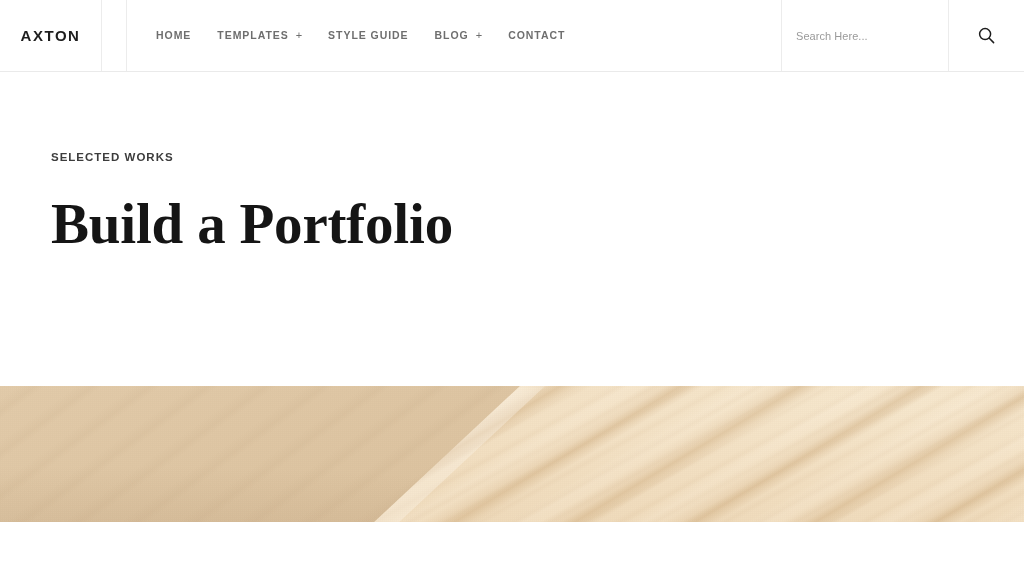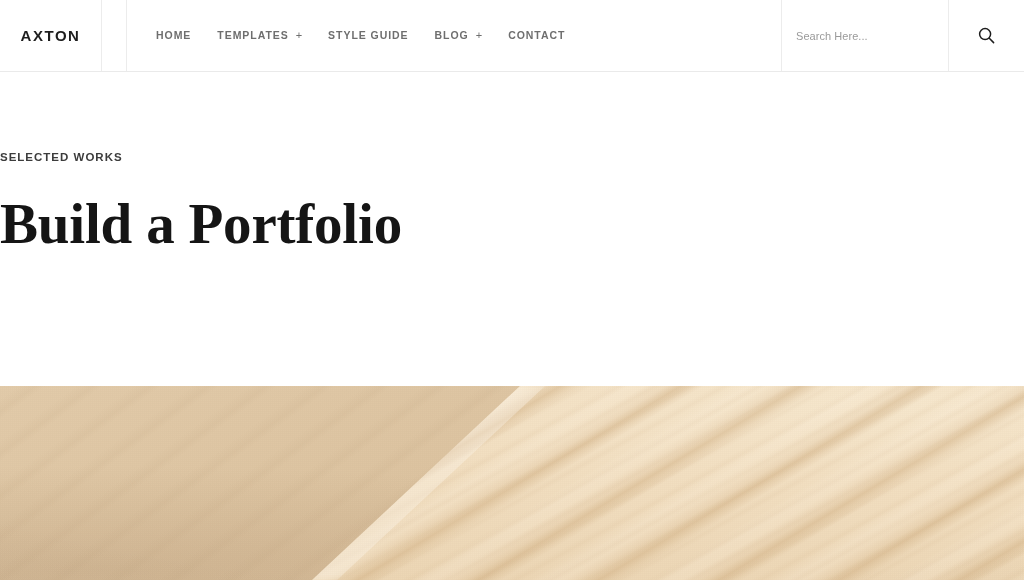--- a/index.html
+++ b/index.html
@@ -13,21 +13,21 @@
   }
 
   body {
     font-family: "Liberation Sans", sans-serif;
     -webkit-font-smoothing: antialiased;
   }
 
   .page {
     position: relative;
     width: 1024px;
-    height: 580px;
+    height: 522px;
     background: #0369a1;
     overflow: hidden;
   }
 
   
   .site-header {
     position: relative;
     display: flex;
     align-items: stretch;
     height: 72px;
@@ -142,20 +142,21 @@
 
   .search-icon-svg {
     display: block;
   }
 
   
   .hero {
     position: relative;
     height: 314px;
     background: #ffffff;
+    padding-left: 51px;
     padding-top: 80px;
   }
 
   .eyebrow {
     font-family: "Liberation Sans", sans-serif;
     font-size: 11.5px;
     font-weight: 700;
     letter-spacing: 1.0px;
     color: #3c3c3c;
     text-transform: uppercase;

